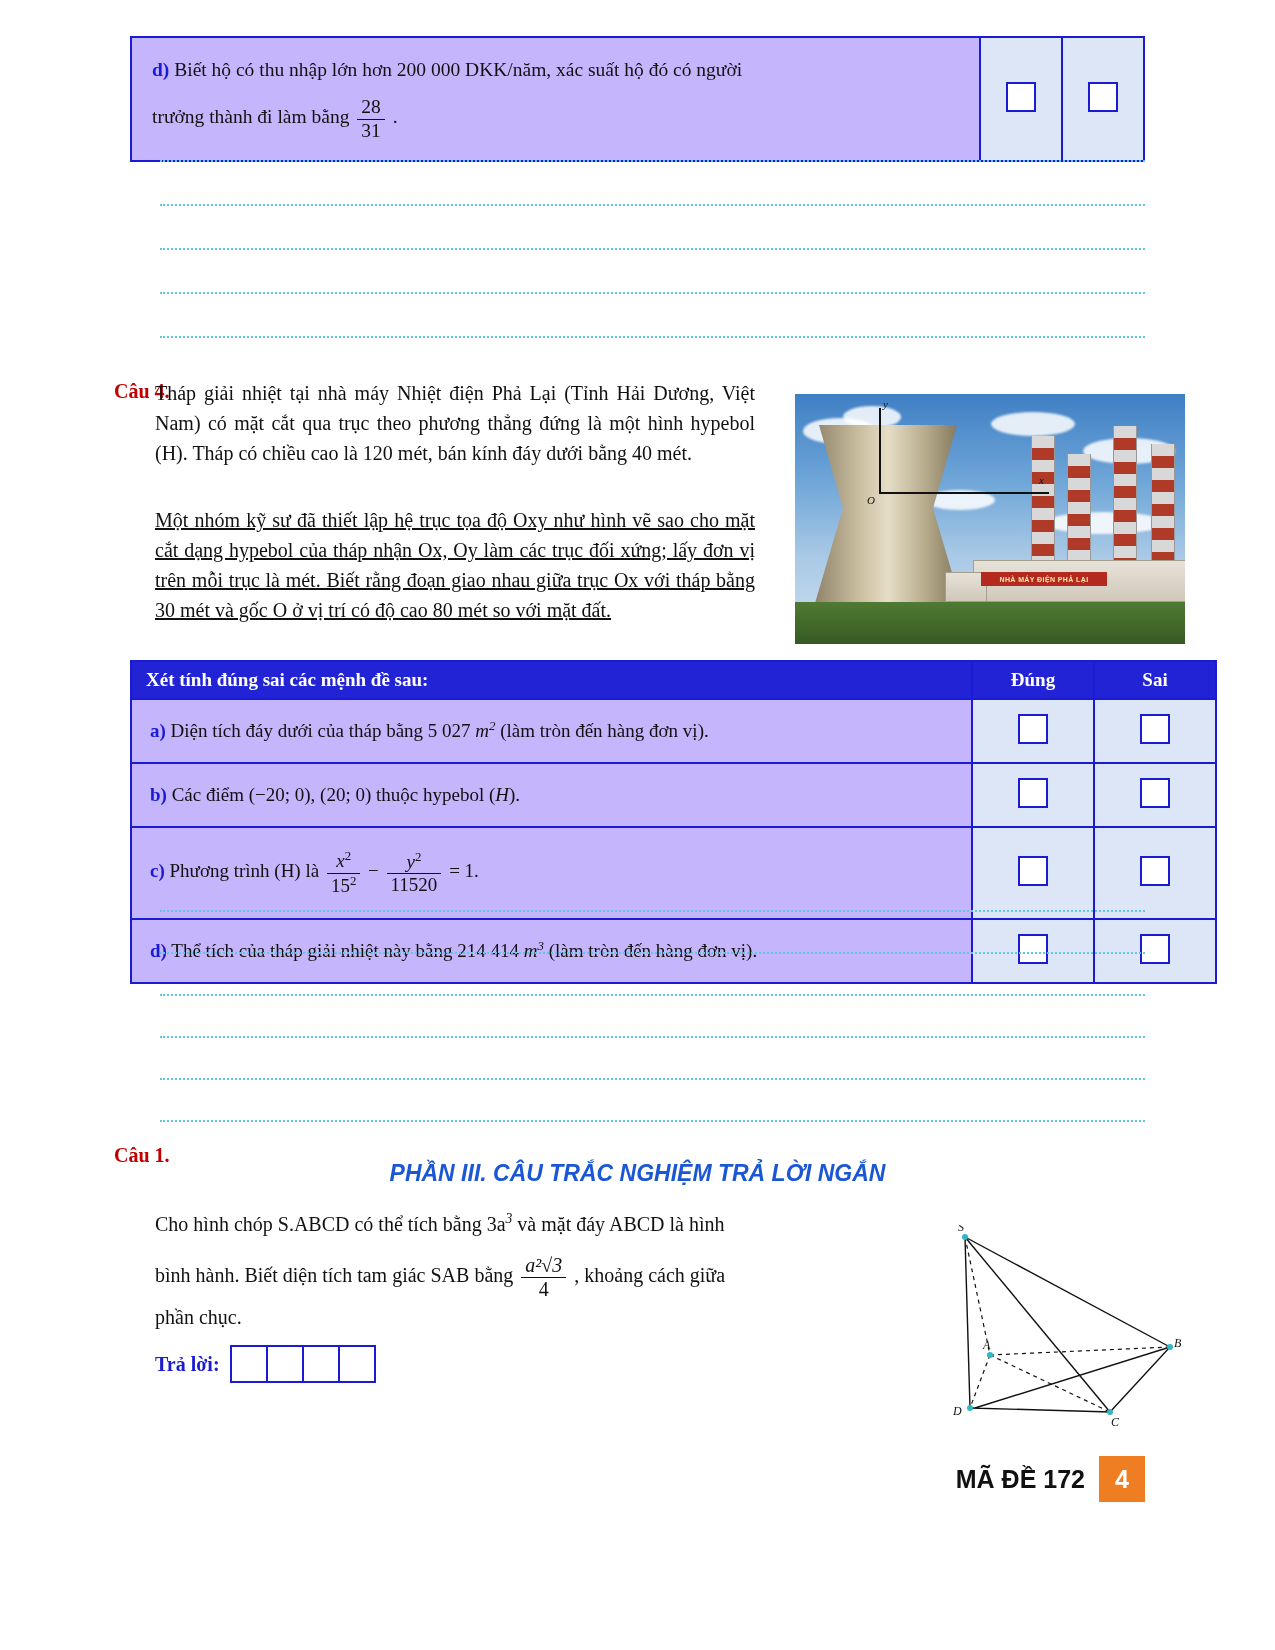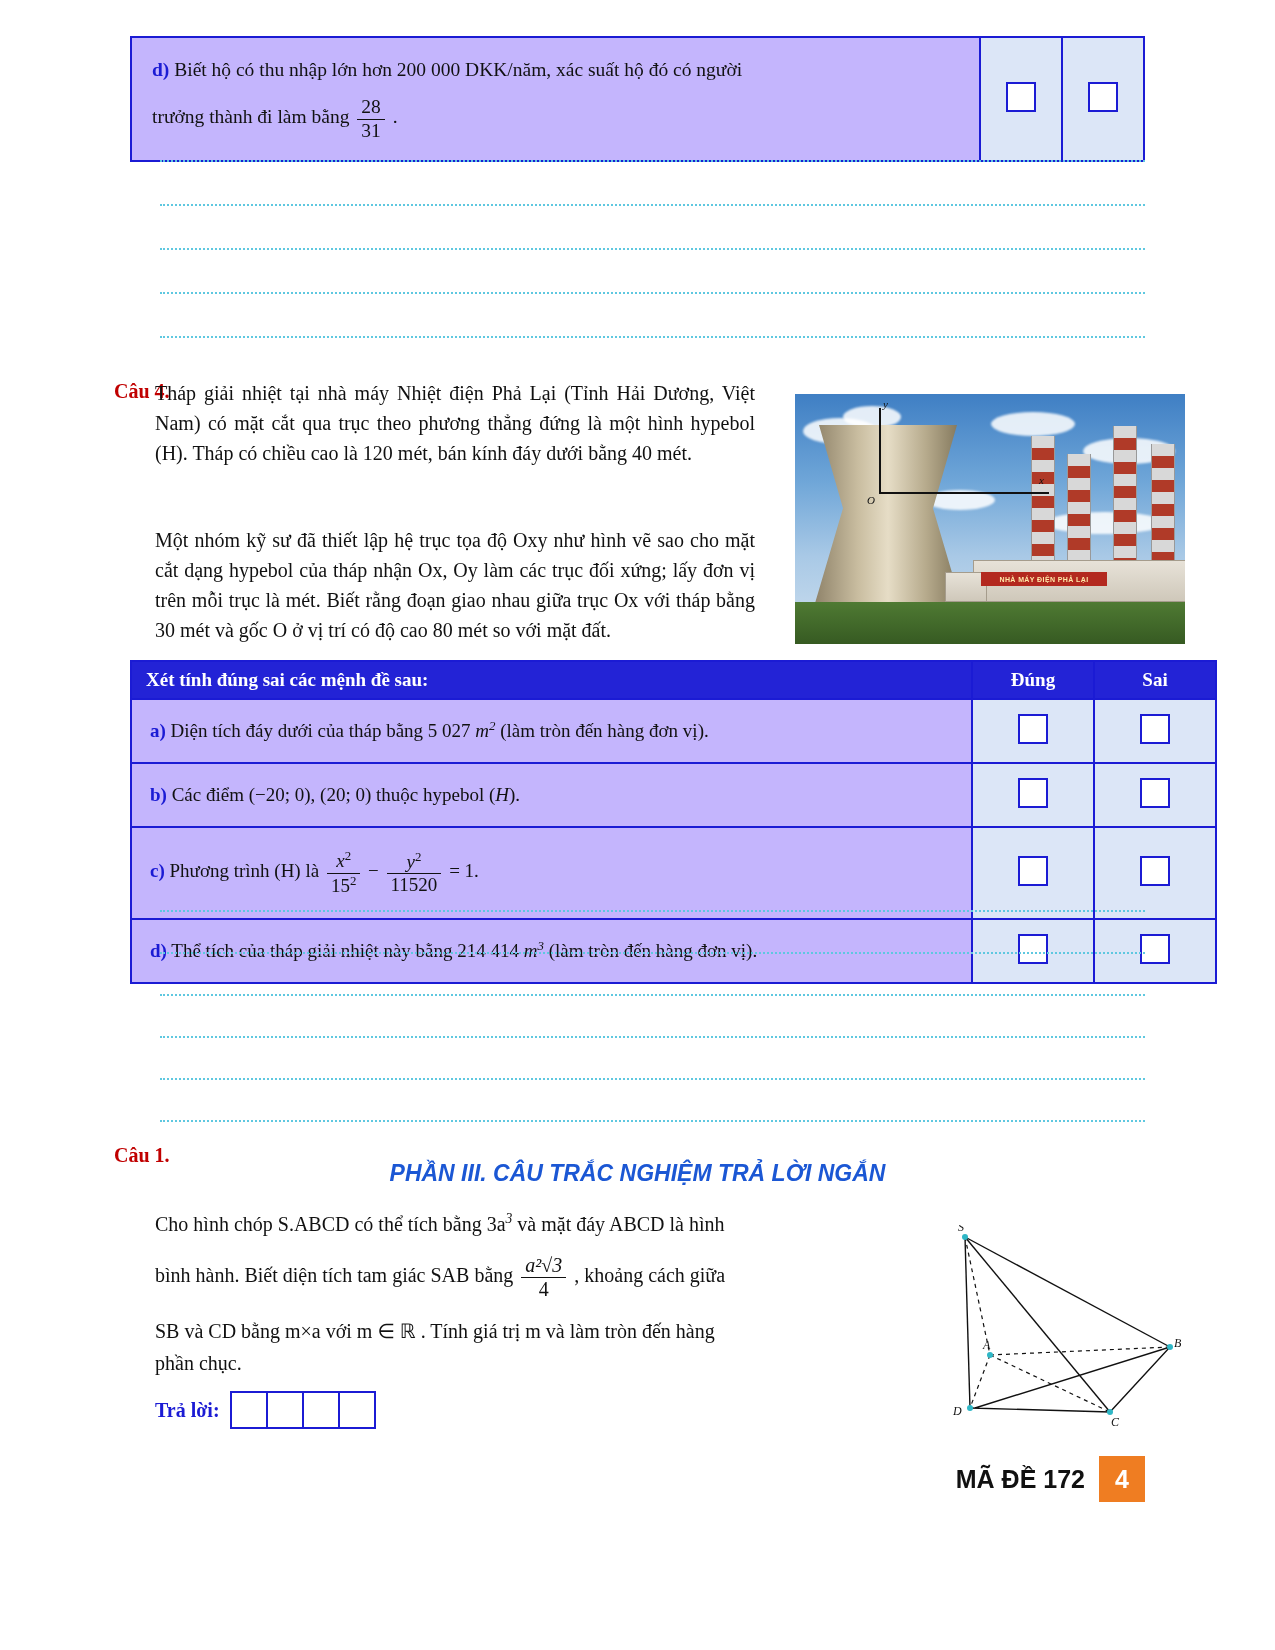--- a/index.html
+++ b/index.html
@@ -281,21 +281,21 @@
     <div class="dotline" style="margin-bottom:42px;"></div>
     <div class="dotline" style="margin-bottom:42px;"></div>
     <div class="dotline" style="margin-bottom:42px;"></div>
     <div class="dotline"></div>
   </div>
 
   <div style="position:absolute; left:70px; top:380px; width:76px;" class="qnum">Câu 4.</div>
 
   <div style="position:absolute; left:155px; top:378px; width:600px;" class="qbody">Tháp giải nhiệt tại nhà máy Nhiệt điện Phả Lại (Tỉnh Hải Dương, Việt Nam) có mặt cắt qua trục theo phương thẳng đứng là một hình hypebol (H). Tháp có chiều cao là 120 mét, bán kính đáy dưới bằng 40 mét.</div>
 
-  <div style="position:absolute; left:155px; top:525px; width:600px;" class="qbody">Một nhóm kỹ sư đã thiết lập hệ trục tọa độ Oxy như hình vẽ sao cho mặt cắt dạng hypebol của tháp nhận Ox, Oy làm các trục đối xứng; lấy đơn vị trên mỗi trục là mét. Biết rằng đoạn giao nhau giữa trục Ox với tháp bằng 30 mét và gốc O ở vị trí có độ cao 80 mét so với mặt đất.</div>
+  <div style="position:absolute; left:155px; top:505px; width:600px;text-decoration:underline;" class="qbody">Một nhóm kỹ sư đã thiết lập hệ trục tọa độ Oxy như hình vẽ sao cho mặt cắt dạng hypebol của tháp nhận Ox, Oy làm các trục đối xứng; lấy đơn vị trên mỗi trục là mét. Biết rằng đoạn giao nhau giữa trục Ox với tháp bằng 30 mét và gốc O ở vị trí có độ cao 80 mét so với mặt đất.</div>
 
   <div class="photo">
     <div class="ph-sky"></div>
     <div class="ph-cloud" style="left:8px;  top:24px;  width:74px; height:26px;"></div>
     <div class="ph-cloud" style="left:48px; top:12px;  width:58px; height:22px;"></div>
     <div class="ph-cloud" style="left:196px;top:18px;  width:84px; height:24px;"></div>
     <div class="ph-cloud" style="left:288px;top:44px;  width:92px; height:26px;"></div>
     <div class="ph-cloud" style="left:130px;top:96px;  width:70px; height:20px;"></div>
     <div class="ph-cloud" style="left:250px;top:118px; width:120px;height:22px;"></div>
 
@@ -395,23 +395,20 @@
       <span>Cho hình chóp  S.ABCD  có thể tích bằng 3a</span><sup class="s it">3</sup><span> và mặt đáy  ABCD  là hình</span>
     </div>
     <div style="line-height:1.6; margin-top:14px;">
       <span>bình hành. Biết diện tích tam giác  SAB  bằng</span>
       <span class="frac">
         <span class="num it">a²√3</span>
         <span class="den">4</span>
       </span>
       <span>, khoảng cách giữa</span>
     </div>
-    <div style="line-height:1.6; margin-top:14px;">
-      <span>SB  và  CD  bằng  m×a  với  m ∈ ℝ . Tính giá trị m và làm tròn đến hàng</span>
-    </div>
     <div style="line-height:1.6;">
       <span>phần chục.</span>
     </div>
     <div style="margin-top:12px; display:flex; align-items:center; gap:10px;">
       <span class="ans-label">Trả lời:</span>
       <span class="ans-boxes">
         <span></span>
         <span></span>
         <span></span>
         <span></span>

